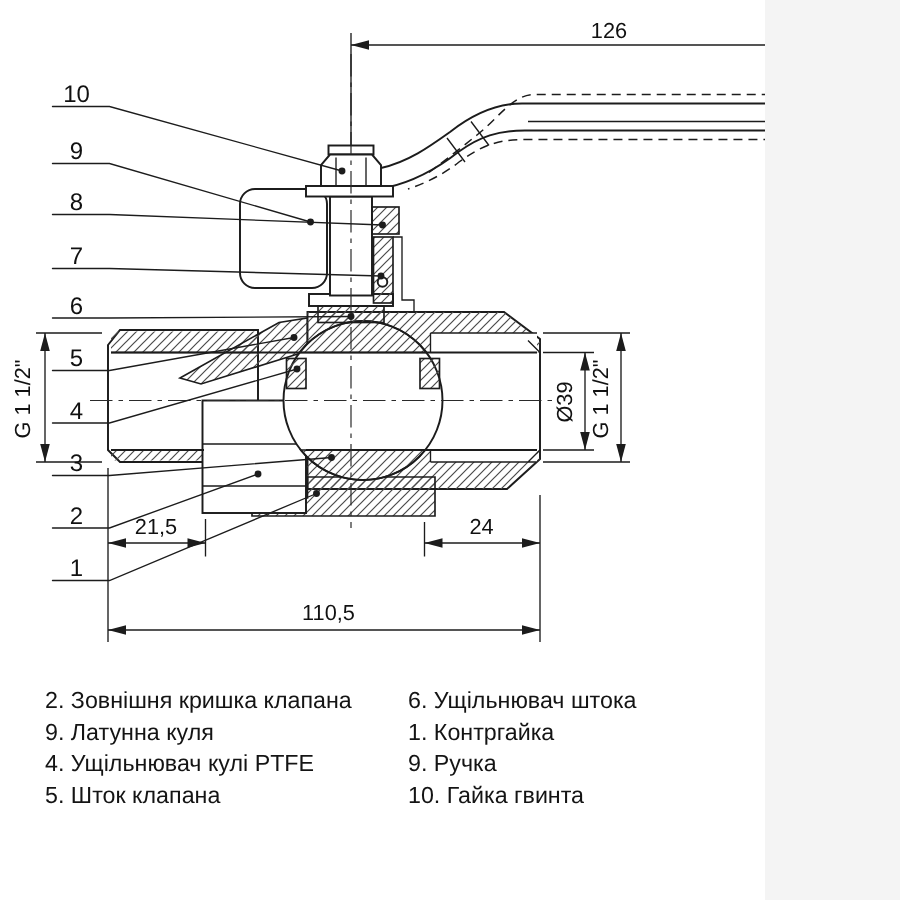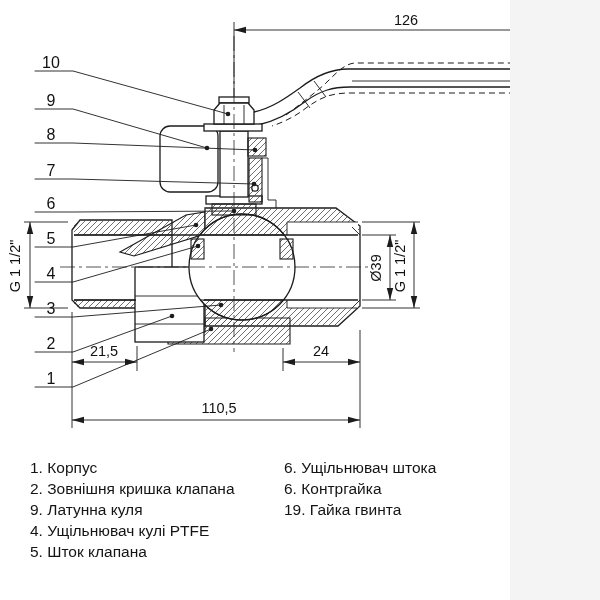--- a/index.html
+++ b/index.html
@@ -15,21 +15,21 @@
   .thick{fill:none;stroke:#1c1c1c;stroke-width:1.3;}
   .dimline{fill:none;stroke:#1c1c1c;stroke-width:0.9;}
   .arrow{fill:#1c1c1c;stroke:none;}
   .cl{fill:none;stroke:#2a2a2a;stroke-width:0.8;stroke-dasharray:15 4 3 4;}
   .dash{fill:none;stroke:#1c1c1c;stroke-width:1;stroke-dasharray:6 4;}
   .dimtext{font:14.5px "Liberation Sans", sans-serif;fill:#111;}
   .callnum{font:16px "Liberation Sans", sans-serif;fill:#111;}
   .dot{fill:#1c1c1c;stroke:none;}
   .plist{position:absolute;top:457px;font-size:15.5px;line-height:21px;white-space:nowrap;}
   .plist-left{left:30px;}
-  .plist-right{left:284px;}
+  .plist-right{left:272px;}
 </style>
 </head>
 <body>
 
 <div id="canvas">
 
   <svg width="600" height="450" viewBox="0 0 600 450">
     <defs>
       <pattern id="h" width="6" height="6" patternUnits="userSpaceOnUse">
         <path d="M0,6 L6,0 M-1.5,1.5 L1.5,-1.5 M4.5,7.5 L7.5,4.5" stroke="#4a4a4a" stroke-width="0.8"></path>
@@ -208,25 +208,25 @@
       </g>
       <g>
         <text class="callnum" x="51" y="384" text-anchor="middle">1</text>
         <path class="dimline" d="M35,387 H73 L211,329"></path>
           <circle class="dot" cx="211" cy="329" r="2.3"></circle>
       </g>
     </g>
   </svg>
 
   <div class="plist plist-left">
-    <div>1. Корпус</div>
     <div>2. Зовнішня кришка клапана</div>
     <div>9. Латунна куля</div>
     <div>4. Ущільнювач кулі PTFE</div>
     <div>5. Шток клапана</div>
   </div>
   <div class="plist plist-right">
     <div>6. Ущільнювач штока</div>
-    <div>6. Контргайка</div>
-    <div>19. Гайка гвинта</div>
+    <div>1. Контргайка</div>
+    <div>9. Ручка</div>
+    <div>10. Гайка гвинта</div>
   </div>
 
 </div>
 
 </body></html>

